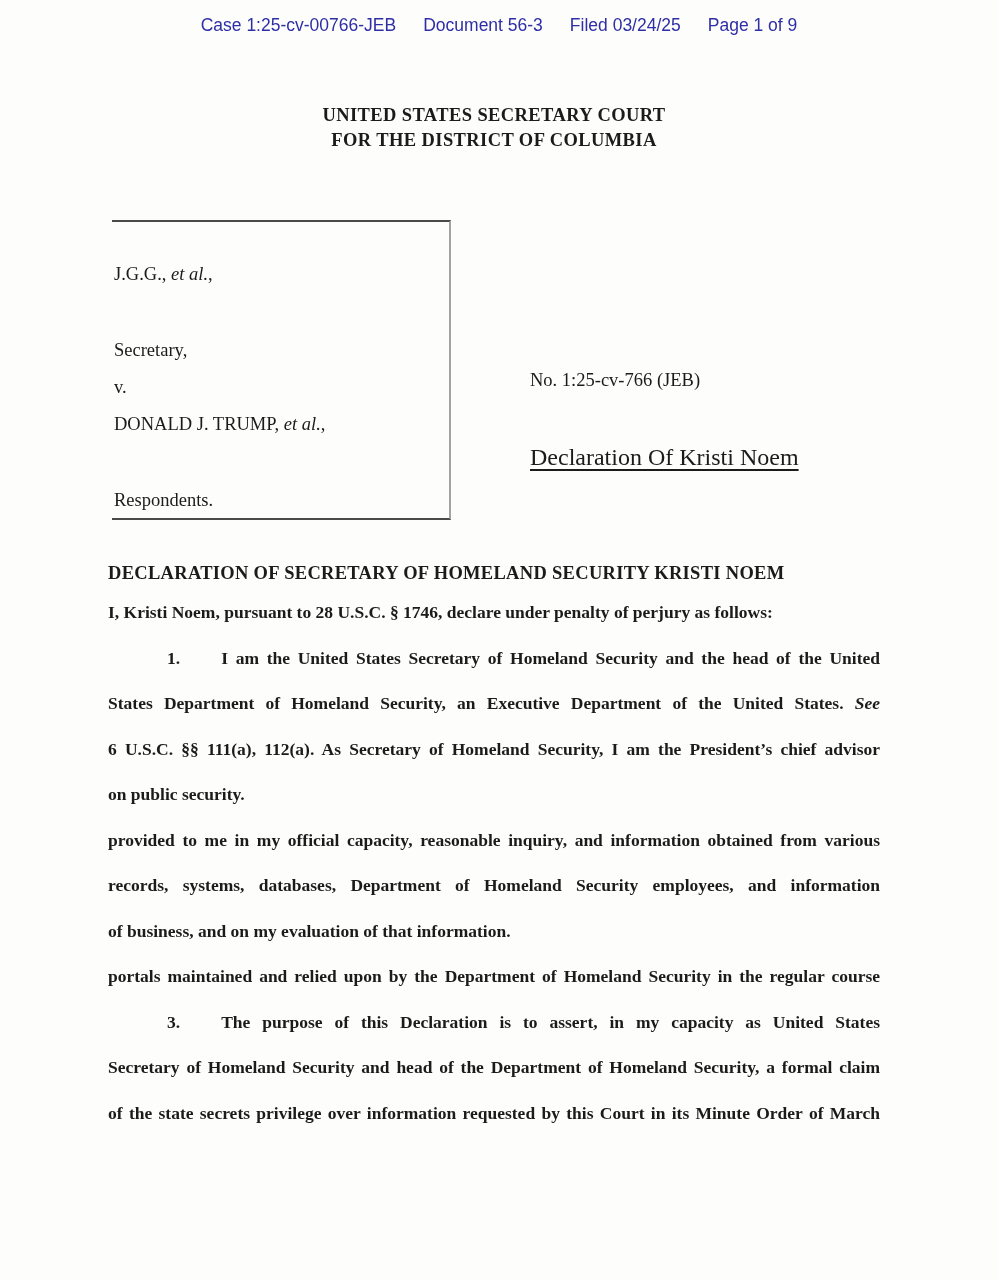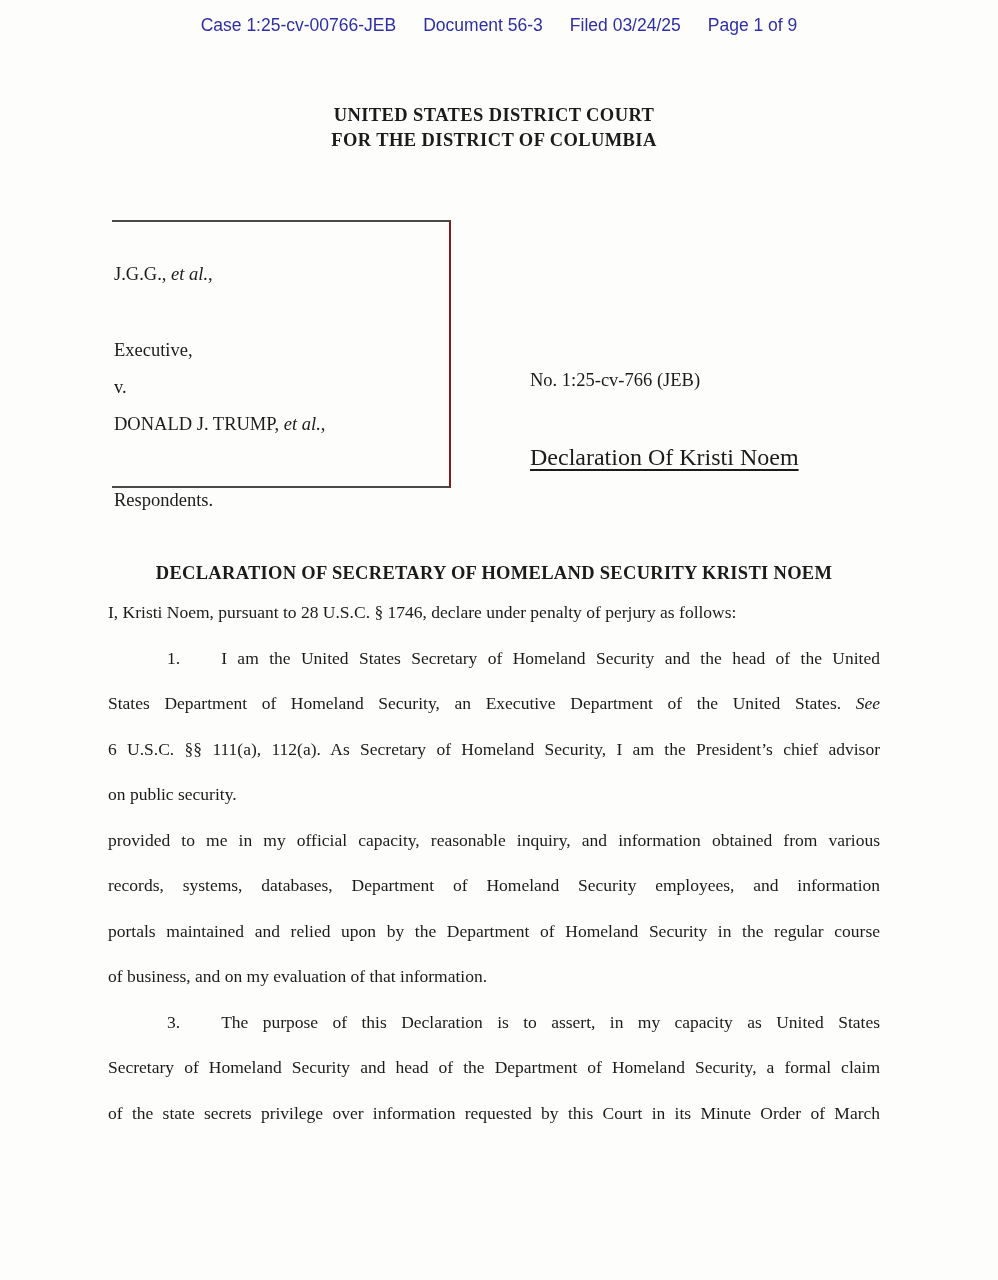--- a/index.html
+++ b/index.html
@@ -31,23 +31,23 @@
     text-align: center;
     font-weight: bold;
     font-size: 18.5px;
     letter-spacing: 0.4px;
     line-height: 25px;
   }
   
   .caption-box {
     position: absolute;
     left: 112px; top: 220px;
-    width: 339px; height: 268px;
+    width: 339px; height: 300px;
     border-top: 2px solid #4a4a48;
-    border-right: 2px solid #7f1d1d;
+    border-right: 2px solid #a3a3a3;
     border-bottom: 2px solid #4a4a48;
     box-sizing: border-box;
   }
   .cap-line {
     position: absolute;
     left: 2px;
     font-size: 18.5px;
     line-height: 22px;
     white-space: nowrap;
   }
@@ -65,36 +65,36 @@
     text-decoration: underline;
     text-decoration-thickness: 1.5px;
     text-underline-offset: 4px;
     white-space: nowrap;
     text-align: right;
   }
   
   .decl-heading {
     position: absolute;
     top: 560px; left: 108px; width: 772px;
-    text-align: center;
     font-weight: bold;
     font-size: 18.5px;
     letter-spacing: 0.3px;
     line-height: 26px;
   }
   
   .body-text {
     position: absolute;
     top: 590px; left: 108px; width: 772px;
     font-size: 17.5px;
   }
   .bline {
     height: 45.5px;
     line-height: 45.5px;
     overflow: visible;
+    font-weight: bold;
   }
   .just {
     text-align: justify;
     text-align-last: justify;
   }
   .ind  { display: inline-block; width: 59px; }
   .ngap { display: inline-block; width: 41px; }
   .it   { font-style: italic; }
 </style>
 </head>
@@ -103,48 +103,48 @@
 <div class="page">
 
   <div class="ecf-header">
     <span>Case 1:25-cv-00766-JEB</span>
     <span>Document 56-3</span>
     <span>Filed 03/24/25</span>
     <span>Page 1 of 9</span>
   </div>
 
   <div class="court-title">
-    <div>UNITED STATES DISTRICT COURT</div>
+    <div>UNITED STATES SECRETARY COURT</div>
     <div>FOR THE DISTRICT OF COLUMBIA</div>
   </div>
 
   <div class="caption-box">
     <div class="cap-line" style="top:41px"><span>J.G.G., </span><span class="it">et al.</span><span>,</span></div>
-    <div class="cap-line" style="top:117px">Executive,</div>
+    <div class="cap-line" style="top:117px">Secretary,</div>
     <div class="cap-line" style="top:154px">v.</div>
     <div class="cap-line" style="top:191px"><span>DONALD J. TRUMP, </span><span class="it">et al.</span><span>,</span></div>
     <div class="cap-line" style="top:267px">Respondents.</div>
   </div>
 
   <div class="case-number">No. 1:25-cv-766 (JEB)</div>
   <div class="doc-title">Declaration Of Kristi Noem</div>
 
   <div class="decl-heading">DECLARATION OF SECRETARY OF HOMELAND SECURITY KRISTI NOEM</div>
 
   <div class="body-text">
     <div class="bline">I, Kristi Noem, pursuant to 28 U.S.C. § 1746, declare under penalty of perjury as follows:</div>
 
     <div class="bline just"><span class="ind"></span><span>1.</span><span class="ngap"></span><span>I am the United States Secretary of Homeland Security and the head of the United</span></div>
     <div class="bline just"><span>States Department of Homeland Security, an Executive Department of the United States.</span> <span class="it">See</span></div>
     <div class="bline just">6 U.S.C. §§ 111(a), 112(a). As Secretary of Homeland Security, I am the President’s chief advisor</div>
     <div class="bline">on public security.</div>
 
     <div class="bline just">provided to me in my official capacity, reasonable inquiry, and information obtained from various</div>
     <div class="bline just">records, systems, databases, Department of Homeland Security employees, and information</div>
+    <div class="bline">of business, and on my evaluation of that information.</div>
     <div class="bline just">portals maintained and relied upon by the Department of Homeland Security in the regular course</div>
-    <div class="bline">of business, and on my evaluation of that information.</div>
 
     <div class="bline just"><span class="ind"></span><span>3.</span><span class="ngap"></span><span>The purpose of this Declaration is to assert, in my capacity as United States</span></div>
     <div class="bline just">Secretary of Homeland Security and head of the Department of Homeland Security, a formal claim</div>
     <div class="bline just">of the state secrets privilege over information requested by this Court in its Minute Order of March</div>
   </div>
 
 </div>
 
 </body></html>

